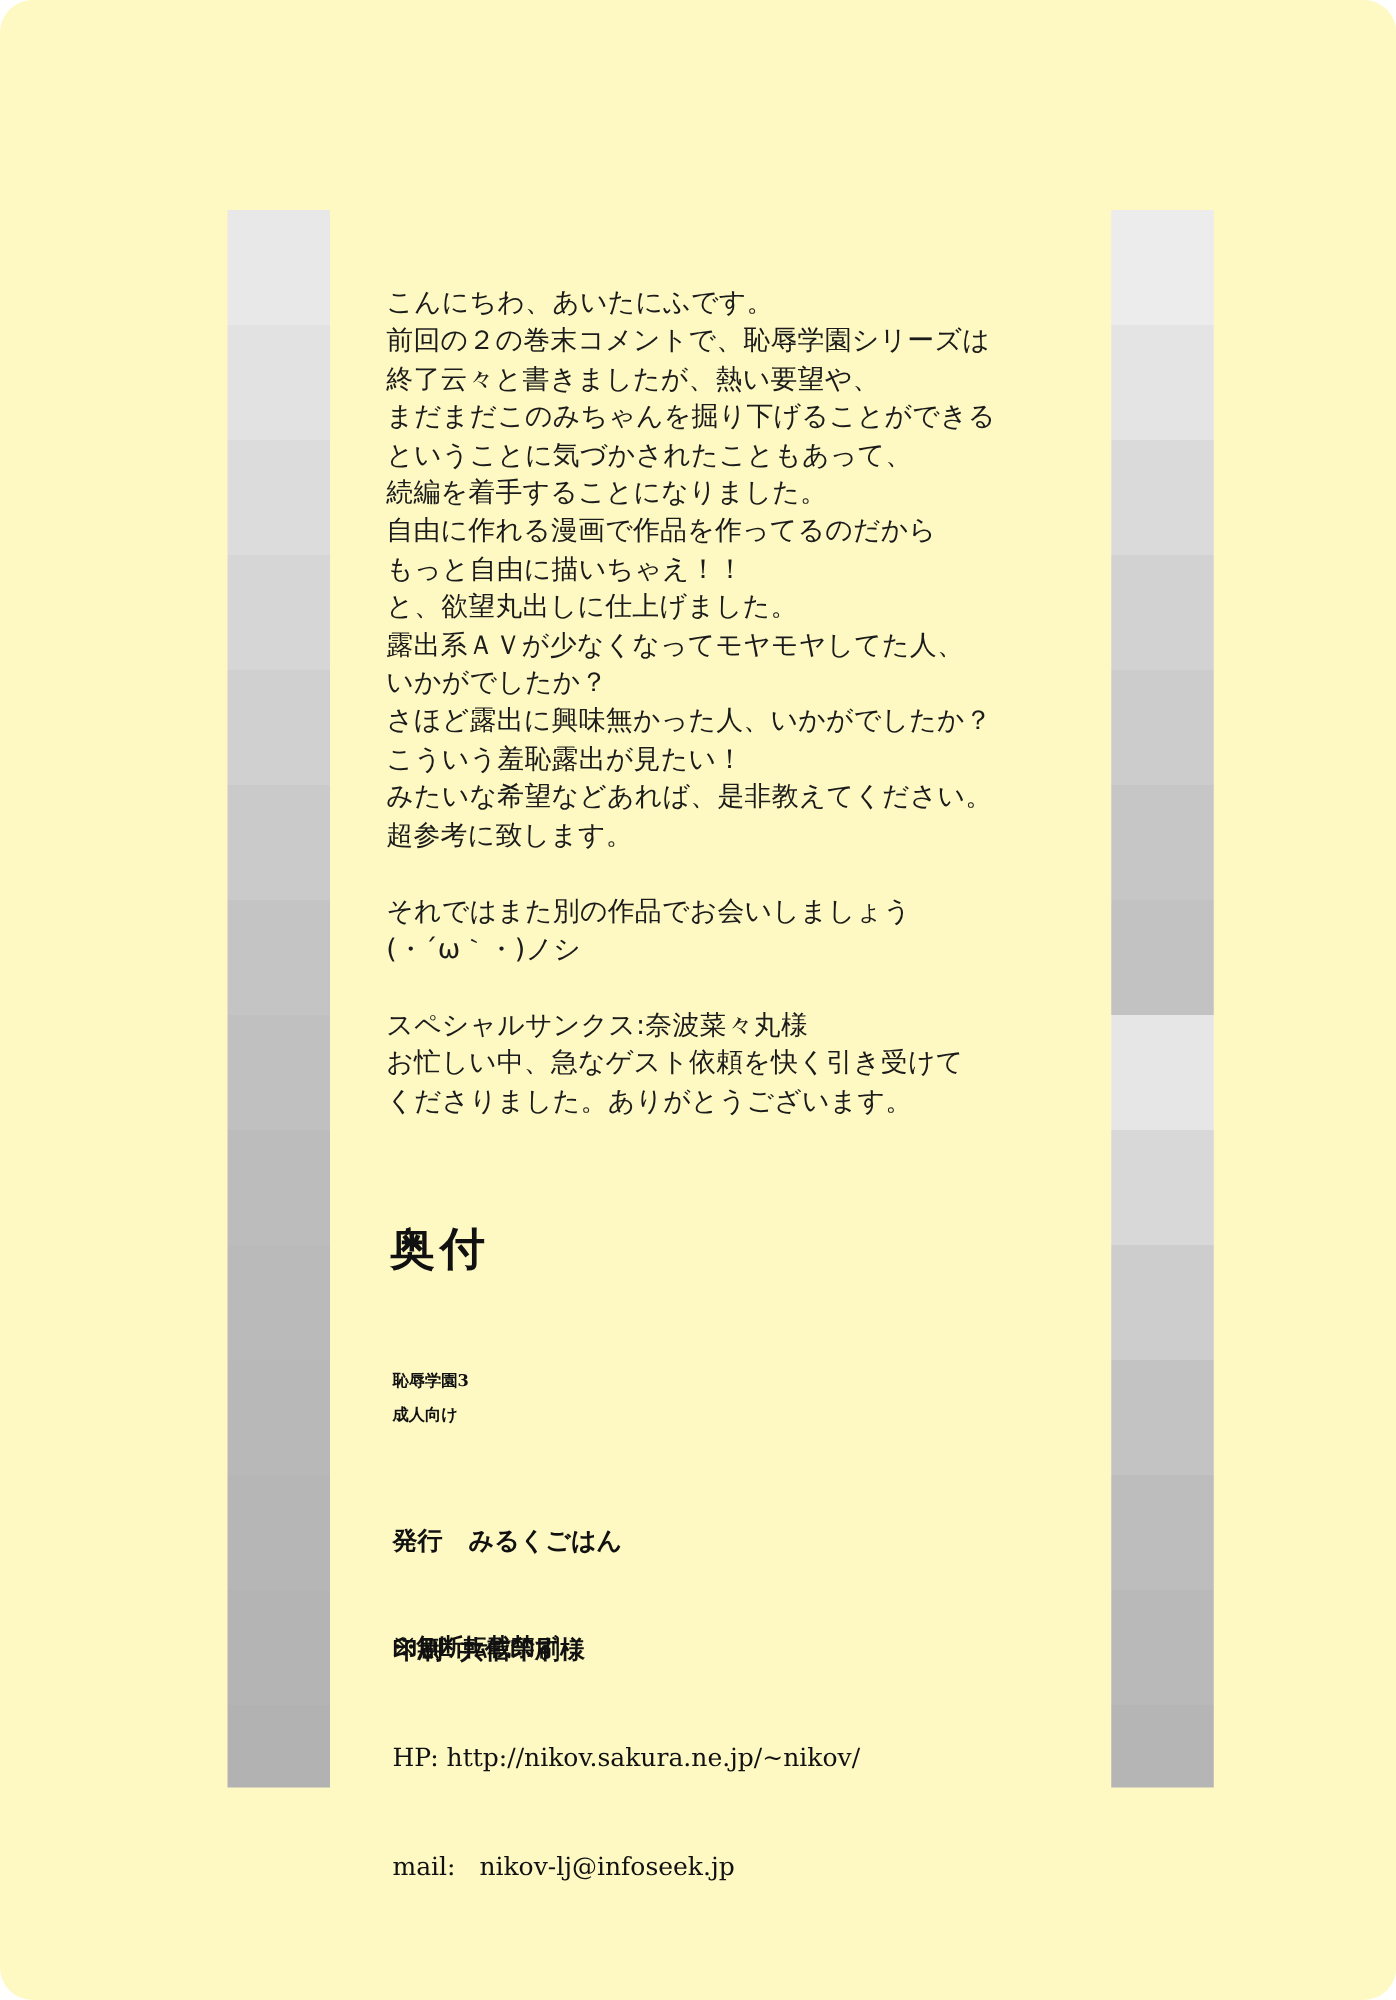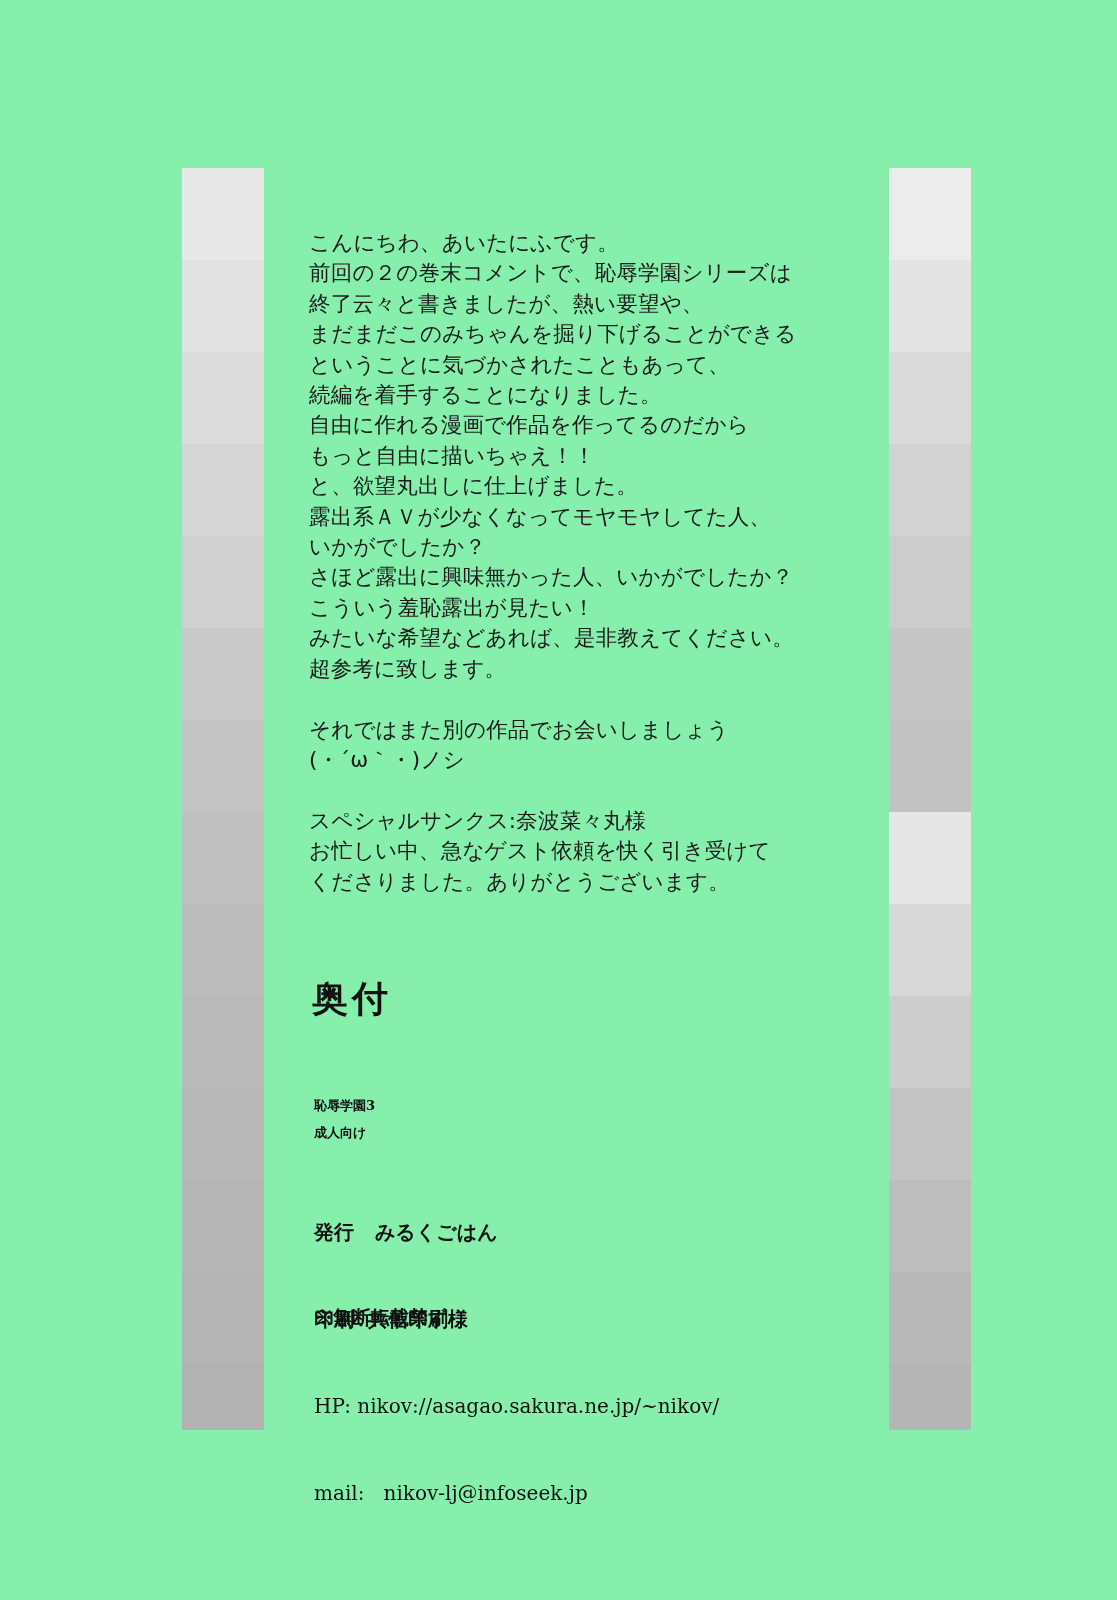--- a/index.html
+++ b/index.html
@@ -7,22 +7,23 @@
     padding: 0;
     background: #ffffff;
   }
   body {
     font-family: "Liberation Sans", sans-serif;
   }
   .page {
     position: relative;
     width: 1117px;
     height: 1600px;
-    background: #86efac;
+    background: #fef9c3;
     overflow: hidden;
+    border-radius: 26px;
   }
 
   
   .strip {
     position: absolute;
     top: 168px;
     width: 82px;
     height: 1250px;
   }
   .strip.left  { left: 182px; }
@@ -158,19 +159,19 @@
 くださりました。ありがとうございます。</div>
 
   <div class="colophon-heading">奥付</div>
 
   <div class="colophon-title">恥辱学園3
 成人向け</div>
 
   <div class="colophon-details">
     <div class="bold-line"><span class="detail-label">発行</span>&nbsp;&nbsp;&nbsp;<span>みるくごはん</span></div>
     <div class="bold-line"><span class="detail-label">印刷</span>&nbsp;&nbsp;<span>共信印刷様</span></div>
-    <div><span class="detail-label">HP:</span>&nbsp;<span>nikov://asagao.sakura.ne.jp/~nikov/</span></div>
+    <div><span class="detail-label">HP:</span>&nbsp;<span>http://nikov.sakura.ne.jp/~nikov/</span></div>
     <div><span class="detail-label">mail:</span>&nbsp;&nbsp;&nbsp;<span>nikov-lj@infoseek.jp</span></div>
   </div>
 
   <div class="colophon-notice">※無断転載禁ず</div>
 
 </div>
 
 </body></html>

